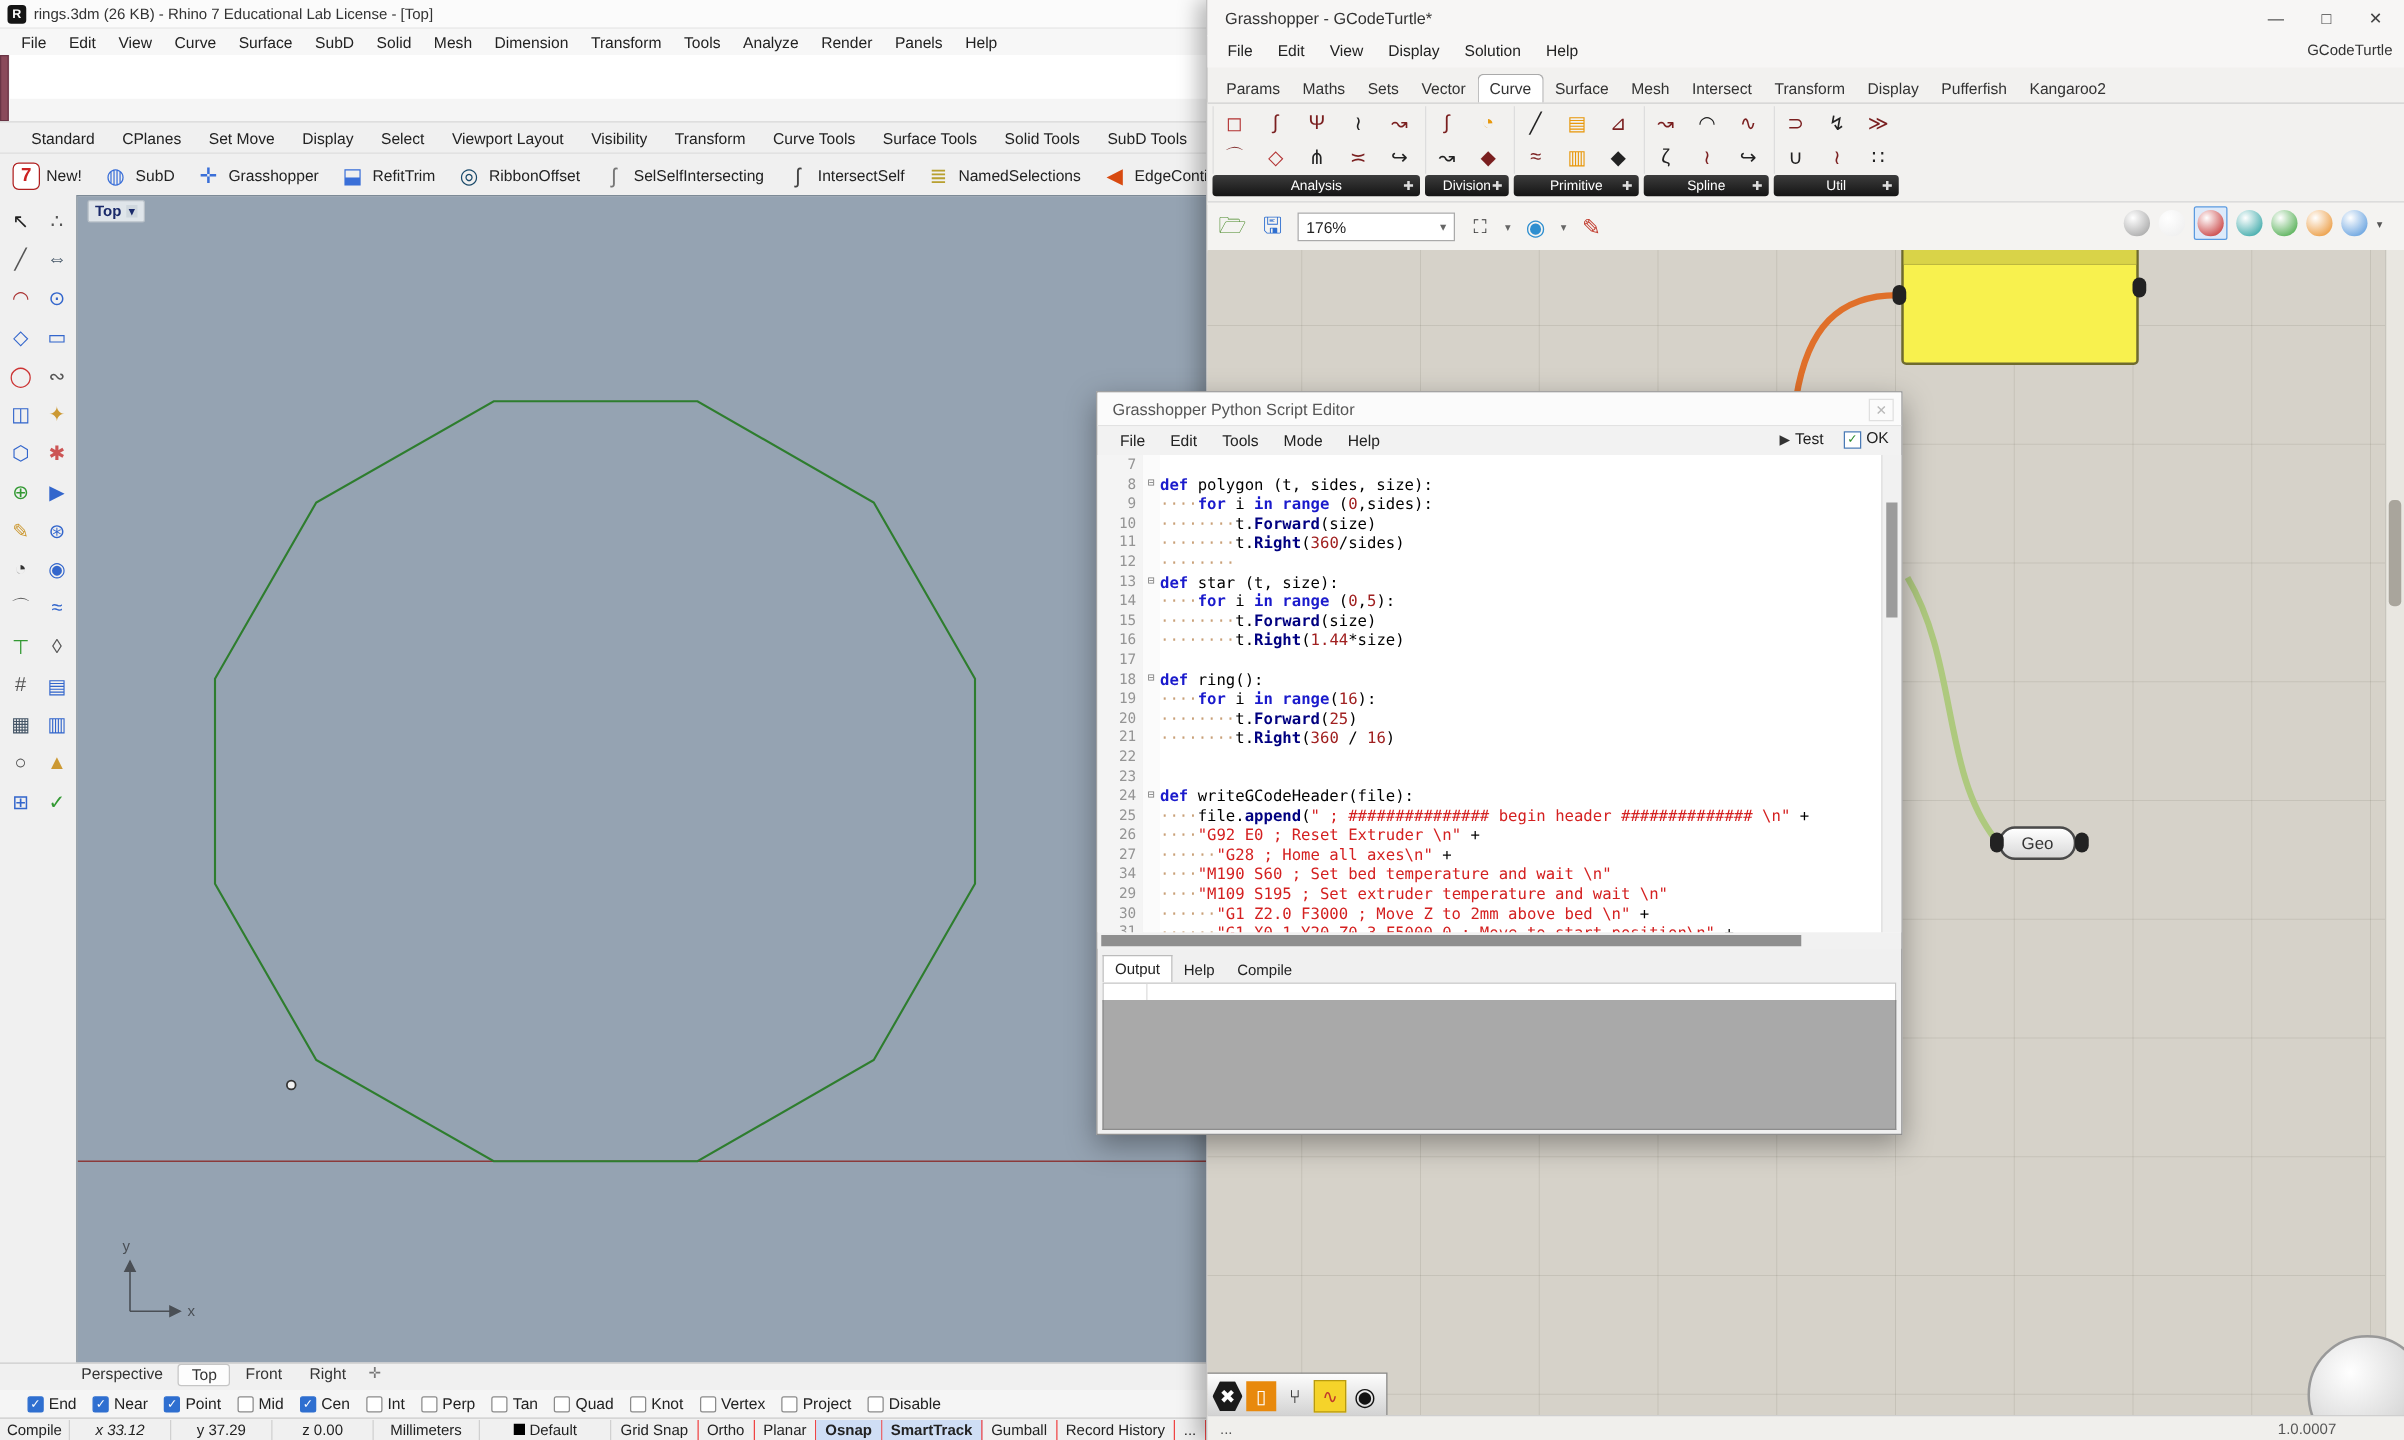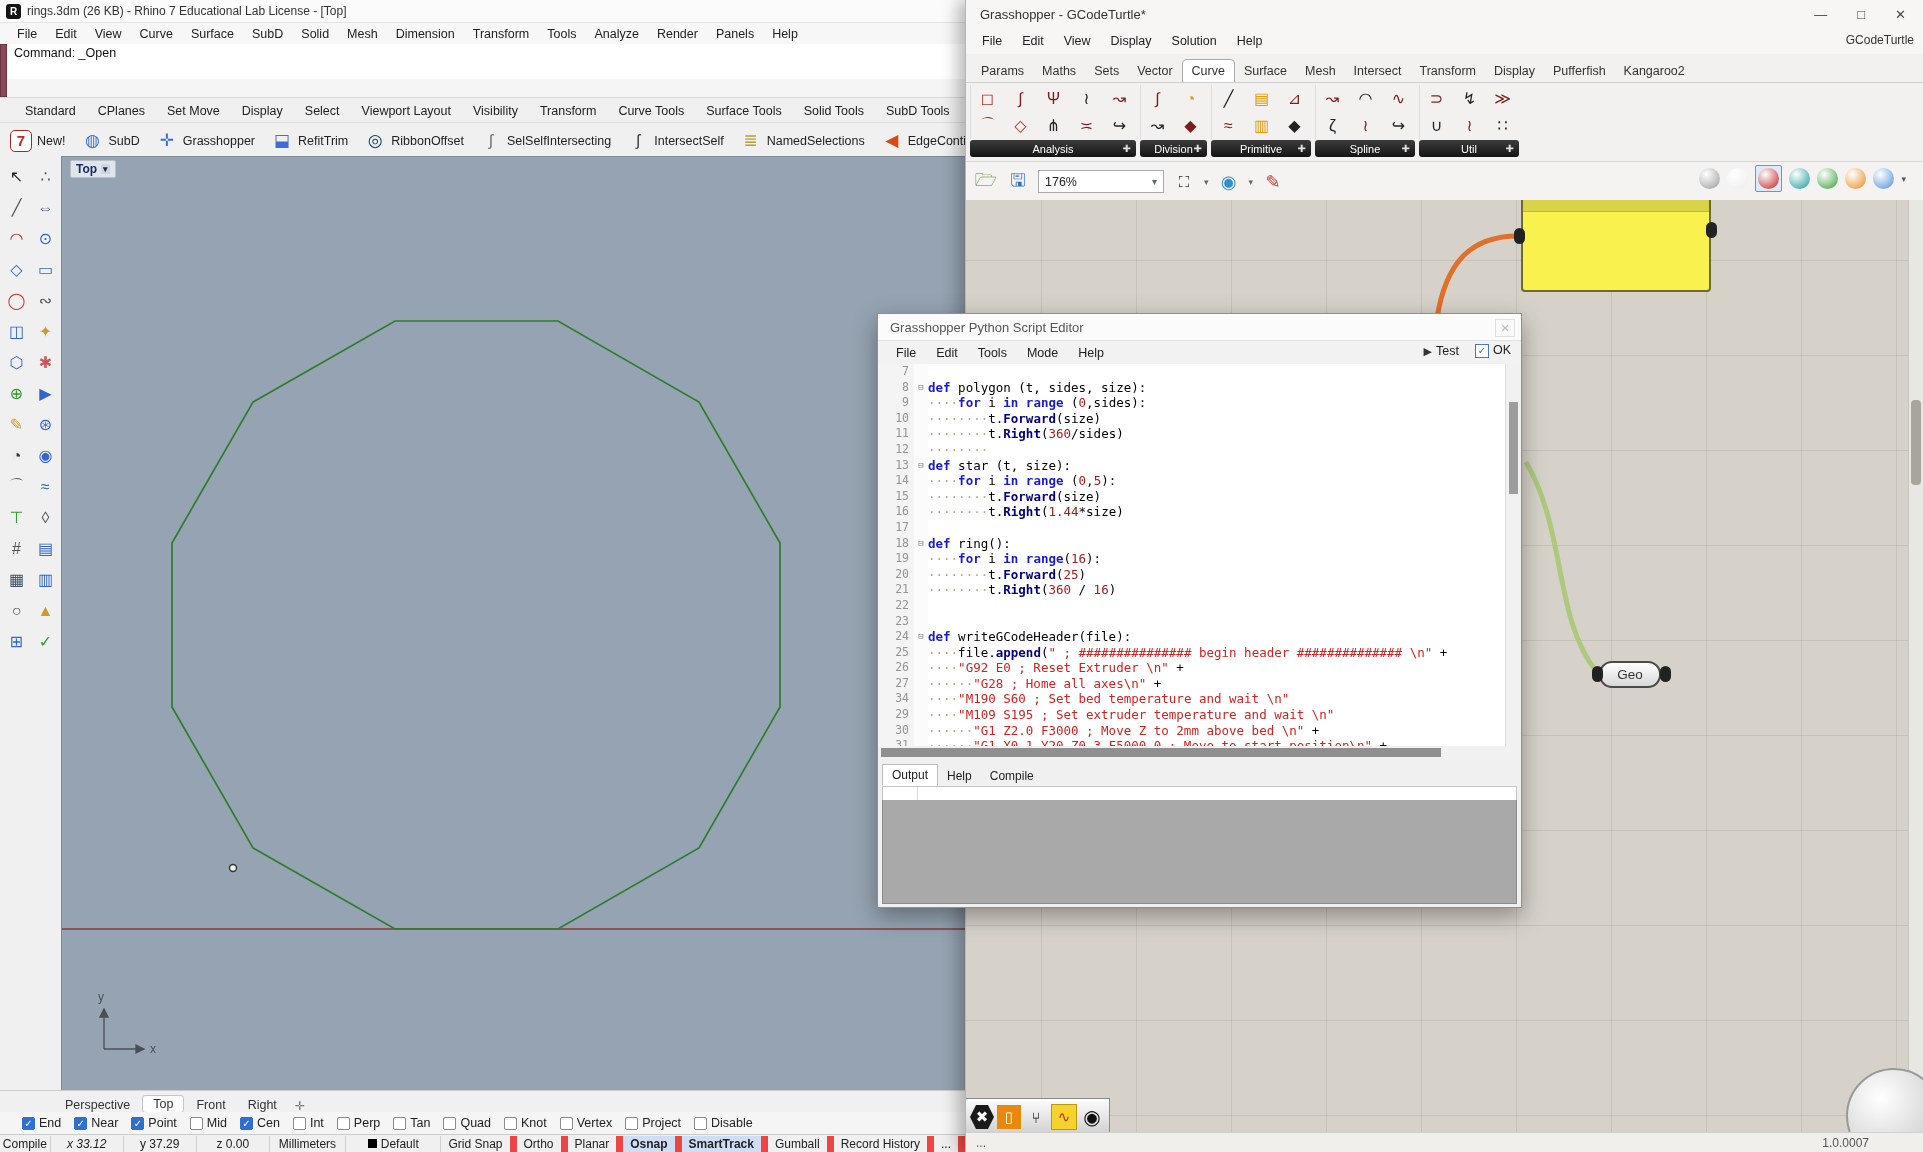--- a/index.html
+++ b/index.html
@@ -30,33 +30,33 @@
   .r-btn .ic{width:22px;height:22px;display:flex;align-items:center;justify-content:center;font-size:17px;}
   .r-btn .ic.boxed{background:#fff;border:1.5px solid #b02020;border-radius:5px;color:#c22;font-weight:bold;font-size:15px;width:20px;height:20px;}
   .r-sidebar{position:absolute;left:0;top:157px;width:62px;height:933px;background:#f0f0f0;border-right:1px solid #cfcfcf;
              display:grid;grid-template-columns:29px 29px;align-content:start;padding-top:4px;justify-content:center;}
   .sb-ic{width:29px;height:31px;display:flex;align-items:center;justify-content:center;font-size:16px;}
   .r-viewport{position:absolute;left:62px;top:157px;width:903px;height:933px;background:#95a3b2;outline:1px solid #7d8a96;overflow:hidden;}
   .vp-label{position:absolute;left:8px;top:3px;background:#dfe5ea;border:1px solid #b8c0c8;border-radius:2px;
             font-size:12px;font-weight:bold;color:#1a2a6a;padding:1px 5px;display:flex;gap:4px;align-items:center;}
   .vp-label .caret{font-size:9px;color:#1a2a6a;background:#cfd7de;padding:0 2px;}
   .r-vptabs{position:absolute;left:0;top:1090px;width:965px;height:22px;background:#f0f0f0;border-top:1px solid #ccc;
-            display:flex;align-items:flex-end;font-size:12.5px;color:#333;padding-left:55px;gap:2px;}
+            display:flex;align-items:flex-start;font-size:12.5px;color:#333;padding-left:55px;gap:2px;}
   .r-vptabs .vpt{padding:1px 10px;}
   .r-vptabs .vpt.active{background:#fdfdfd;border:1px solid #c5c5c5;border-radius:3px;}
   .r-vptabs .addvp{color:#777;font-size:12px;padding-left:6px;}
   .r-osnap{position:absolute;left:0;top:1112px;width:965px;height:22px;background:#f5f5f5;display:flex;align-items:center;
            gap:13px;padding-left:22px;font-size:12.5px;color:#222;}
   .os-item{display:flex;align-items:center;gap:4px;}
   .os-box{width:13px;height:13px;border:1px solid #8a8a8a;border-radius:2px;background:#fff;box-sizing:border-box;}
   .os-box.on{background:#2f6fd0;border-color:#2f6fd0;color:#fff;font-size:10px;line-height:11px;text-align:center;}
   .r-status{position:absolute;left:0;top:1134px;width:965px;height:18px;background:#f0f0f0;border-top:1px solid #ccc;
             display:flex;align-items:center;font-size:12px;color:#222;}
   .st-cell{border-right:1px solid #d0d0d0;text-align:center;padding:1px 0;white-space:nowrap;overflow:hidden;}
-  .st-tog{padding:1px 7px;border-right:7px solid #ef4444;white-space:nowrap;}
+  .st-tog{padding:1px 7px;border-right:1px solid #ef4444;white-space:nowrap;}
   .st-tog.active{font-weight:bold;background:#cfdef5;}
   .laychip{display:inline-block;width:9px;height:9px;background:#000;margin-right:4px;}
   
   #gh{position:absolute;left:965px;top:0;width:958px;height:1152px;background:#f2f1ef;
       box-shadow:-7px 0 16px rgba(0,0,0,.28);border-left:1px solid #b5b5b5;}
   .g-title{position:absolute;left:0;top:0;width:958px;height:28px;background:#f7f6f5;border-bottom:1px solid #e0e0e0;
            font-size:13px;color:#333;display:flex;align-items:center;padding-left:14px;}
   .g-winbtns{position:absolute;right:18px;top:0;height:28px;display:flex;gap:30px;align-items:center;color:#444;font-size:13px;}
   .g-menu{position:absolute;left:0;top:28px;width:958px;height:26px;background:#f7f6f5;display:flex;align-items:center;
           padding-left:6px;font-size:12.5px;color:#222;}
@@ -167,21 +167,20 @@
         <span>Dimension</span>
         <span>Transform</span>
         <span>Tools</span>
         <span>Analyze</span>
         <span>Render</span>
         <span>Panels</span>
         <span>Help</span>
       </nav>
     <div class="r-redstrip"></div>
     <div class="r-cmdhist">
-      <div>Command: _Open</div>
     </div>
     <nav class="r-tabs" id="rhino-toolbar-tabs">
         <span>Standard</span>
         <span>CPlanes</span>
         <span>Set Move</span>
         <span>Display</span>
         <span>Select</span>
         <span>Viewport Layout</span>
         <span>Visibility</span>
         <span>Transform</span>

